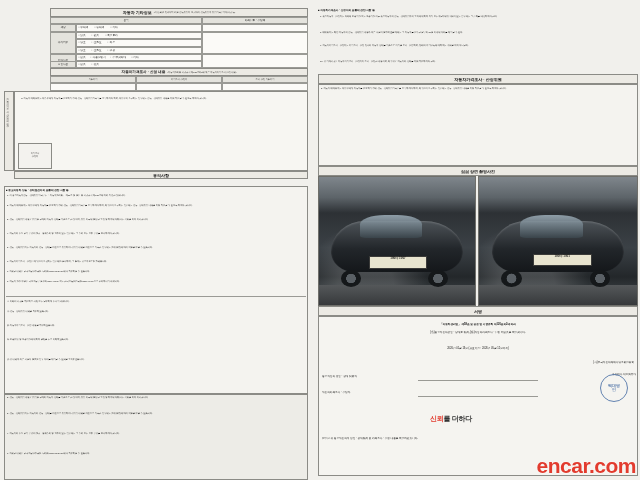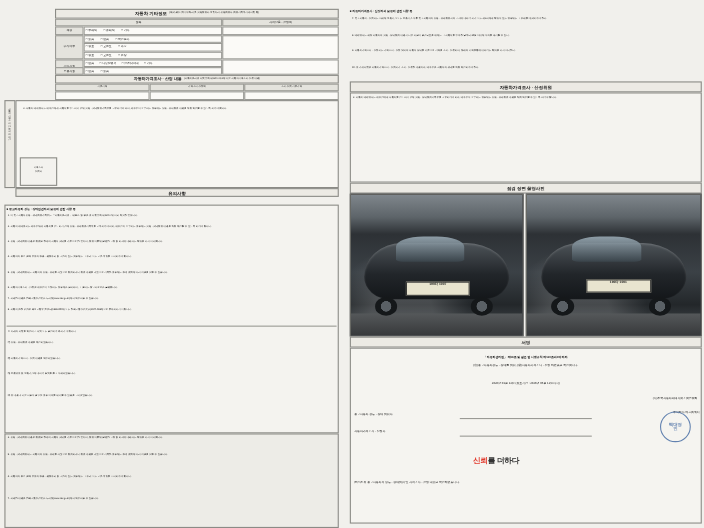--- a/index.html
+++ b/index.html
@@ -288,13 +288,14 @@
 
     <div class="slogan" style="left:112px;top:406px;">
       <span class="red">신뢰</span><span>를 더하다</span>
     </div>
 
     <div class="nb" style="left:4px;top:428px;width:310px;">
       <span class="tiny">본인은 위 중고자동차의 성능 · 상태점검 및 가격조사 · 산정 내용을 확인하였습니다.</span>
     </div>
   </div>
 
+  <div class="encar">encar.com</div>
 </div>
 
 </body></html>

